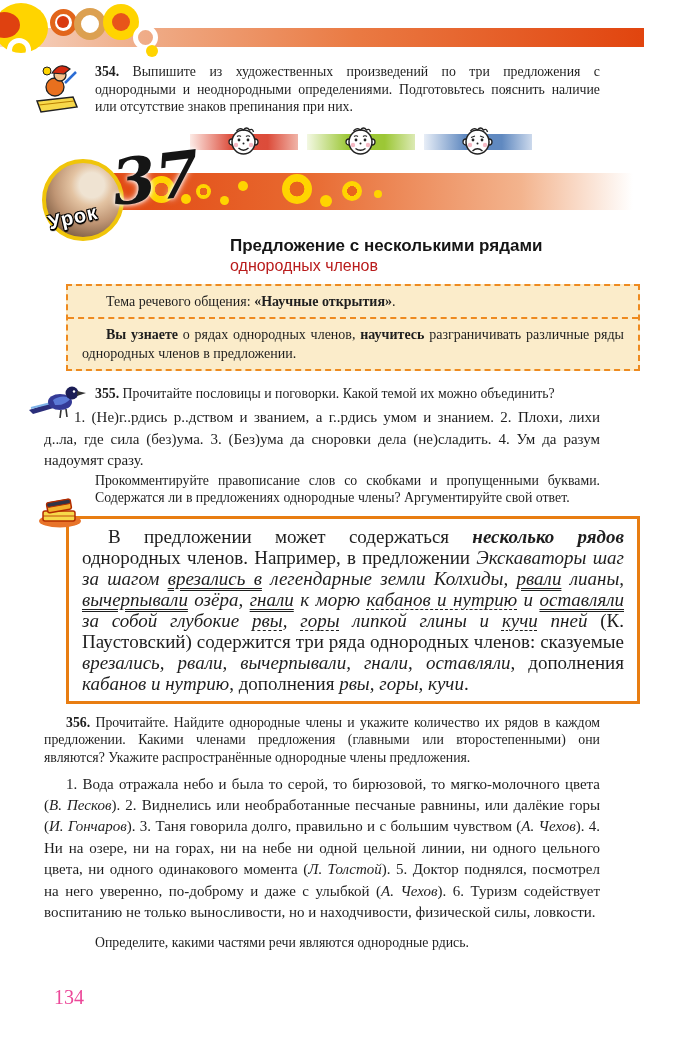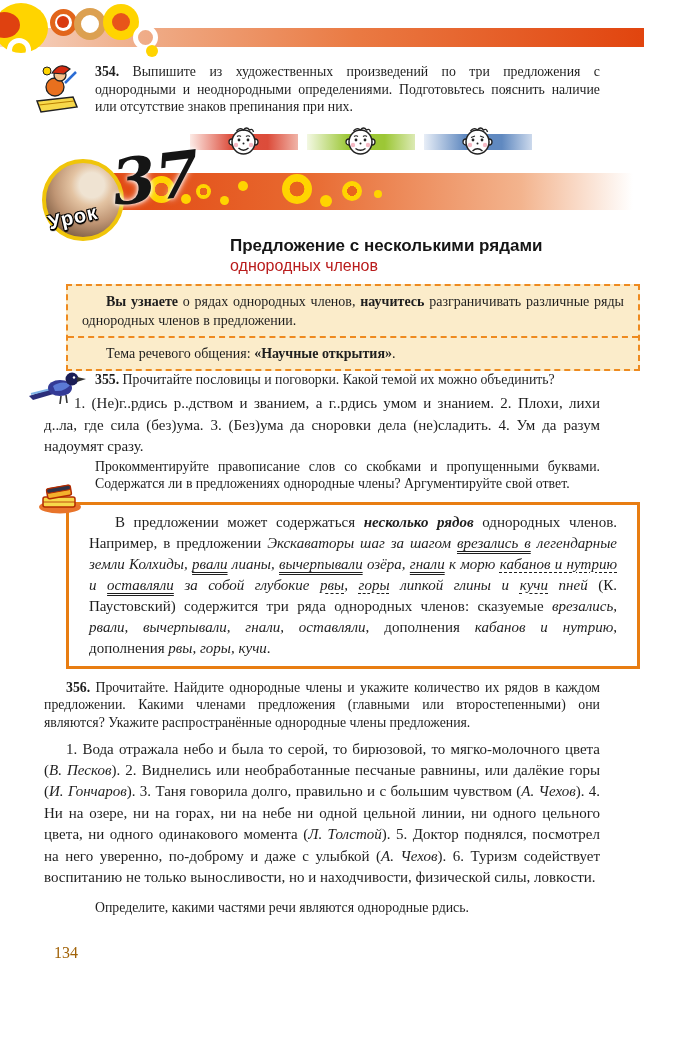--- a/index.html
+++ b/index.html
@@ -64,23 +64,23 @@
   .lesson-title .t2{font-size:16px;line-height:20px;font-weight:400;color:#b91c1c;margin:0;}
 
   
   .infobox{margin:8px 4px 0 66px;border:2px dashed var(--infobox_border,#ee8a1f);
     background:var(--infobox_bg,#fbecca);}
   .infobox p{margin:0;padding:6px 14px;font-size:14px;line-height:19px;text-align:justify;text-indent:24px;}
   .infobox p:first-child{border-bottom:2px dashed var(--infobox_border,#ee8a1f);}
 
   
   .theory{margin:9px 4px 0 66px;border:3px solid var(--theory_border,#e87d12);
-    padding:7px 20px;font-size:15px;line-height:21px;text-align:justify;text-indent:26px;font-family:Liberation Serif, serif;}
-
-  .pagenum{position:absolute;left:54px;top:944px;font-size:16px;color:#a16207;}
+    padding:7px 13px;font-size:19px;line-height:21px;text-align:justify;text-indent:26px;font-family:Liberation Serif, serif;}
+
+  .pagenum{position:absolute;left:54px;top:986px;font-size:20px;color:#ec4899;}
 </style>
 </head>
 <body>
 
 <div class="page">
 
   <div class="deco">
     <div class="bar"></div>
     <div class="circ c-yellow-big"></div>
     <div class="circ c-red-left"></div>
@@ -177,25 +177,25 @@
       </div>
       <div class="num37">37</div>
     </div>
 
     <div class="lesson-title">
       <p class="t1">Предложение с несколькими рядами</p>
       <p class="t2">однородных членов</p>
     </div>
 
     <div class="infobox">
+      <p><span>Тема речевого общения: </span><span class="b">«Научные открытия»</span><span>.</span></p>
       <p><span class="b">Вы узнаете</span><span> о рядах однородных членов, </span><span class="b">научитесь</span><span> разграничивать различные ряды однородных членов в предложении.</span></p>
-      <p><span>Тема речевого общения: </span><span class="b">«Научные открытия»</span><span>.</span></p>
-    </div>
-
-    <div class="ex-row" style="">
+    </div>
+
+    <div class="ex-row" style="margin-top:14px">
       <svg class="ex-icon" style="left:-68px;top:-5px;width:60px;height:42px" viewBox="0 0 60 42">
         <path d="M2 30 L26 22 L30 27 L6 34 Z" fill="#2b2e7a"></path>
         <path d="M4 28 L24 23" stroke="#7fb3e8" stroke-width="2"></path>
         <ellipse cx="33" cy="22" rx="12" ry="8" fill="#343a96"></ellipse>
         <path d="M26 20 Q34 14 44 18 Q38 26 28 25 Z" fill="#5b79d6"></path>
         <circle cx="45" cy="13" r="6.5" fill="#1b1d55"></circle>
         <circle cx="47" cy="11.5" r="1.2" fill="#fff"></circle>
         <path d="M50 11 L59 13 L50 16 Z" fill="#333"></path>
         <path d="M34 30 L33 38 M39 29 L40 37" stroke="#333" stroke-width="1.6" fill="none"></path>
       </svg>

